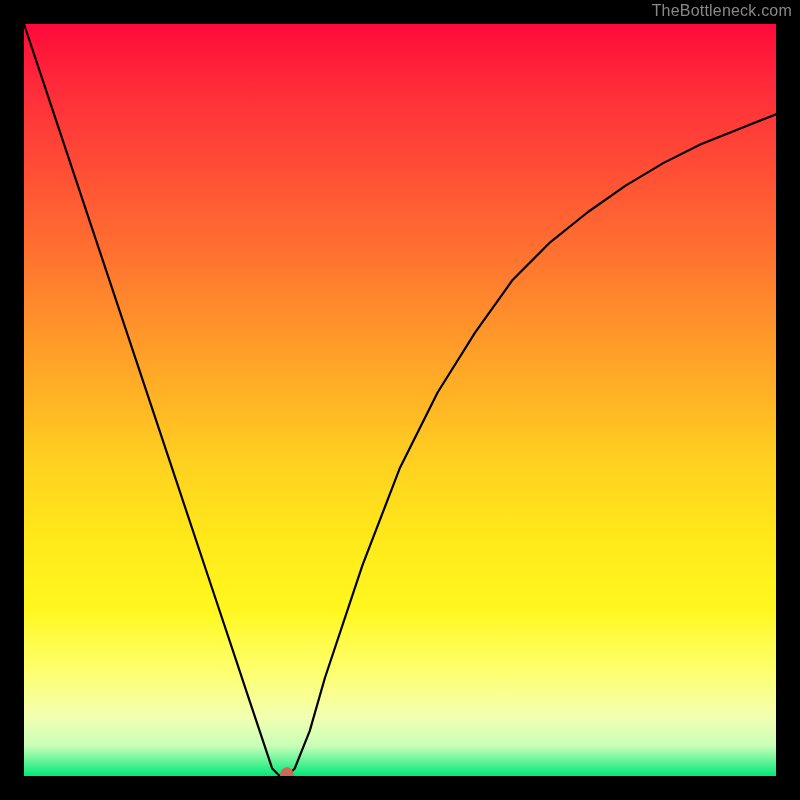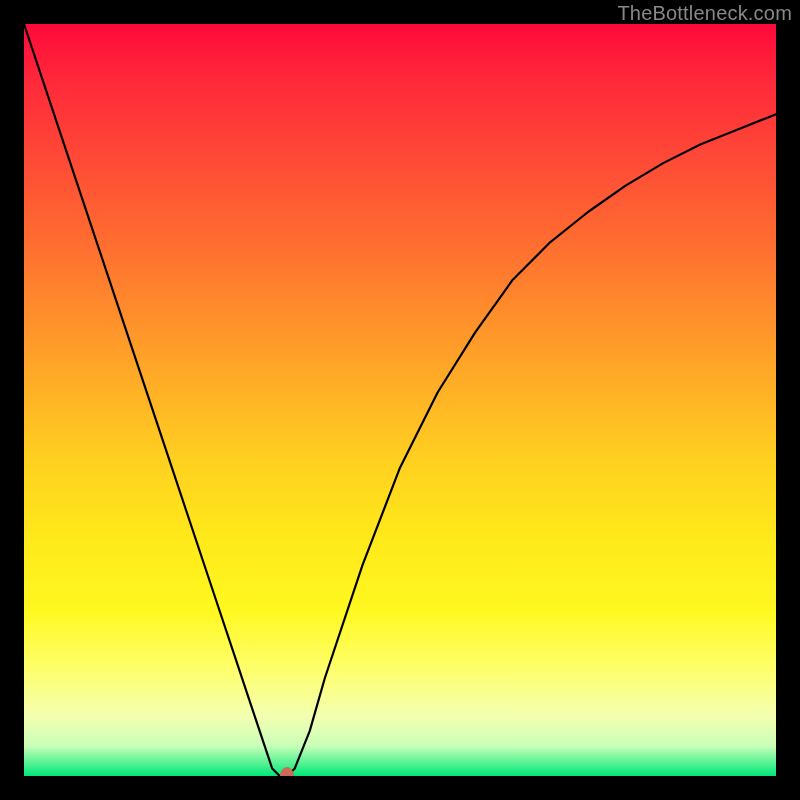--- a/index.html
+++ b/index.html
@@ -44,21 +44,21 @@
       #f4ffb0 92%,
       #c8ffb8 96%,
       #00e878 100%
     );
   }
   .watermark {
     position: absolute;
     top: 2px;
     right: 8px;
     color: #888;
-    font-size: 20px;
+    font-size: 16px;
     letter-spacing: 0.2px;
     user-select: none;
   }
   svg.curve {
     position: absolute;
     inset: 0;
   }
   .dot {
     position: absolute;
     width: 14px;

